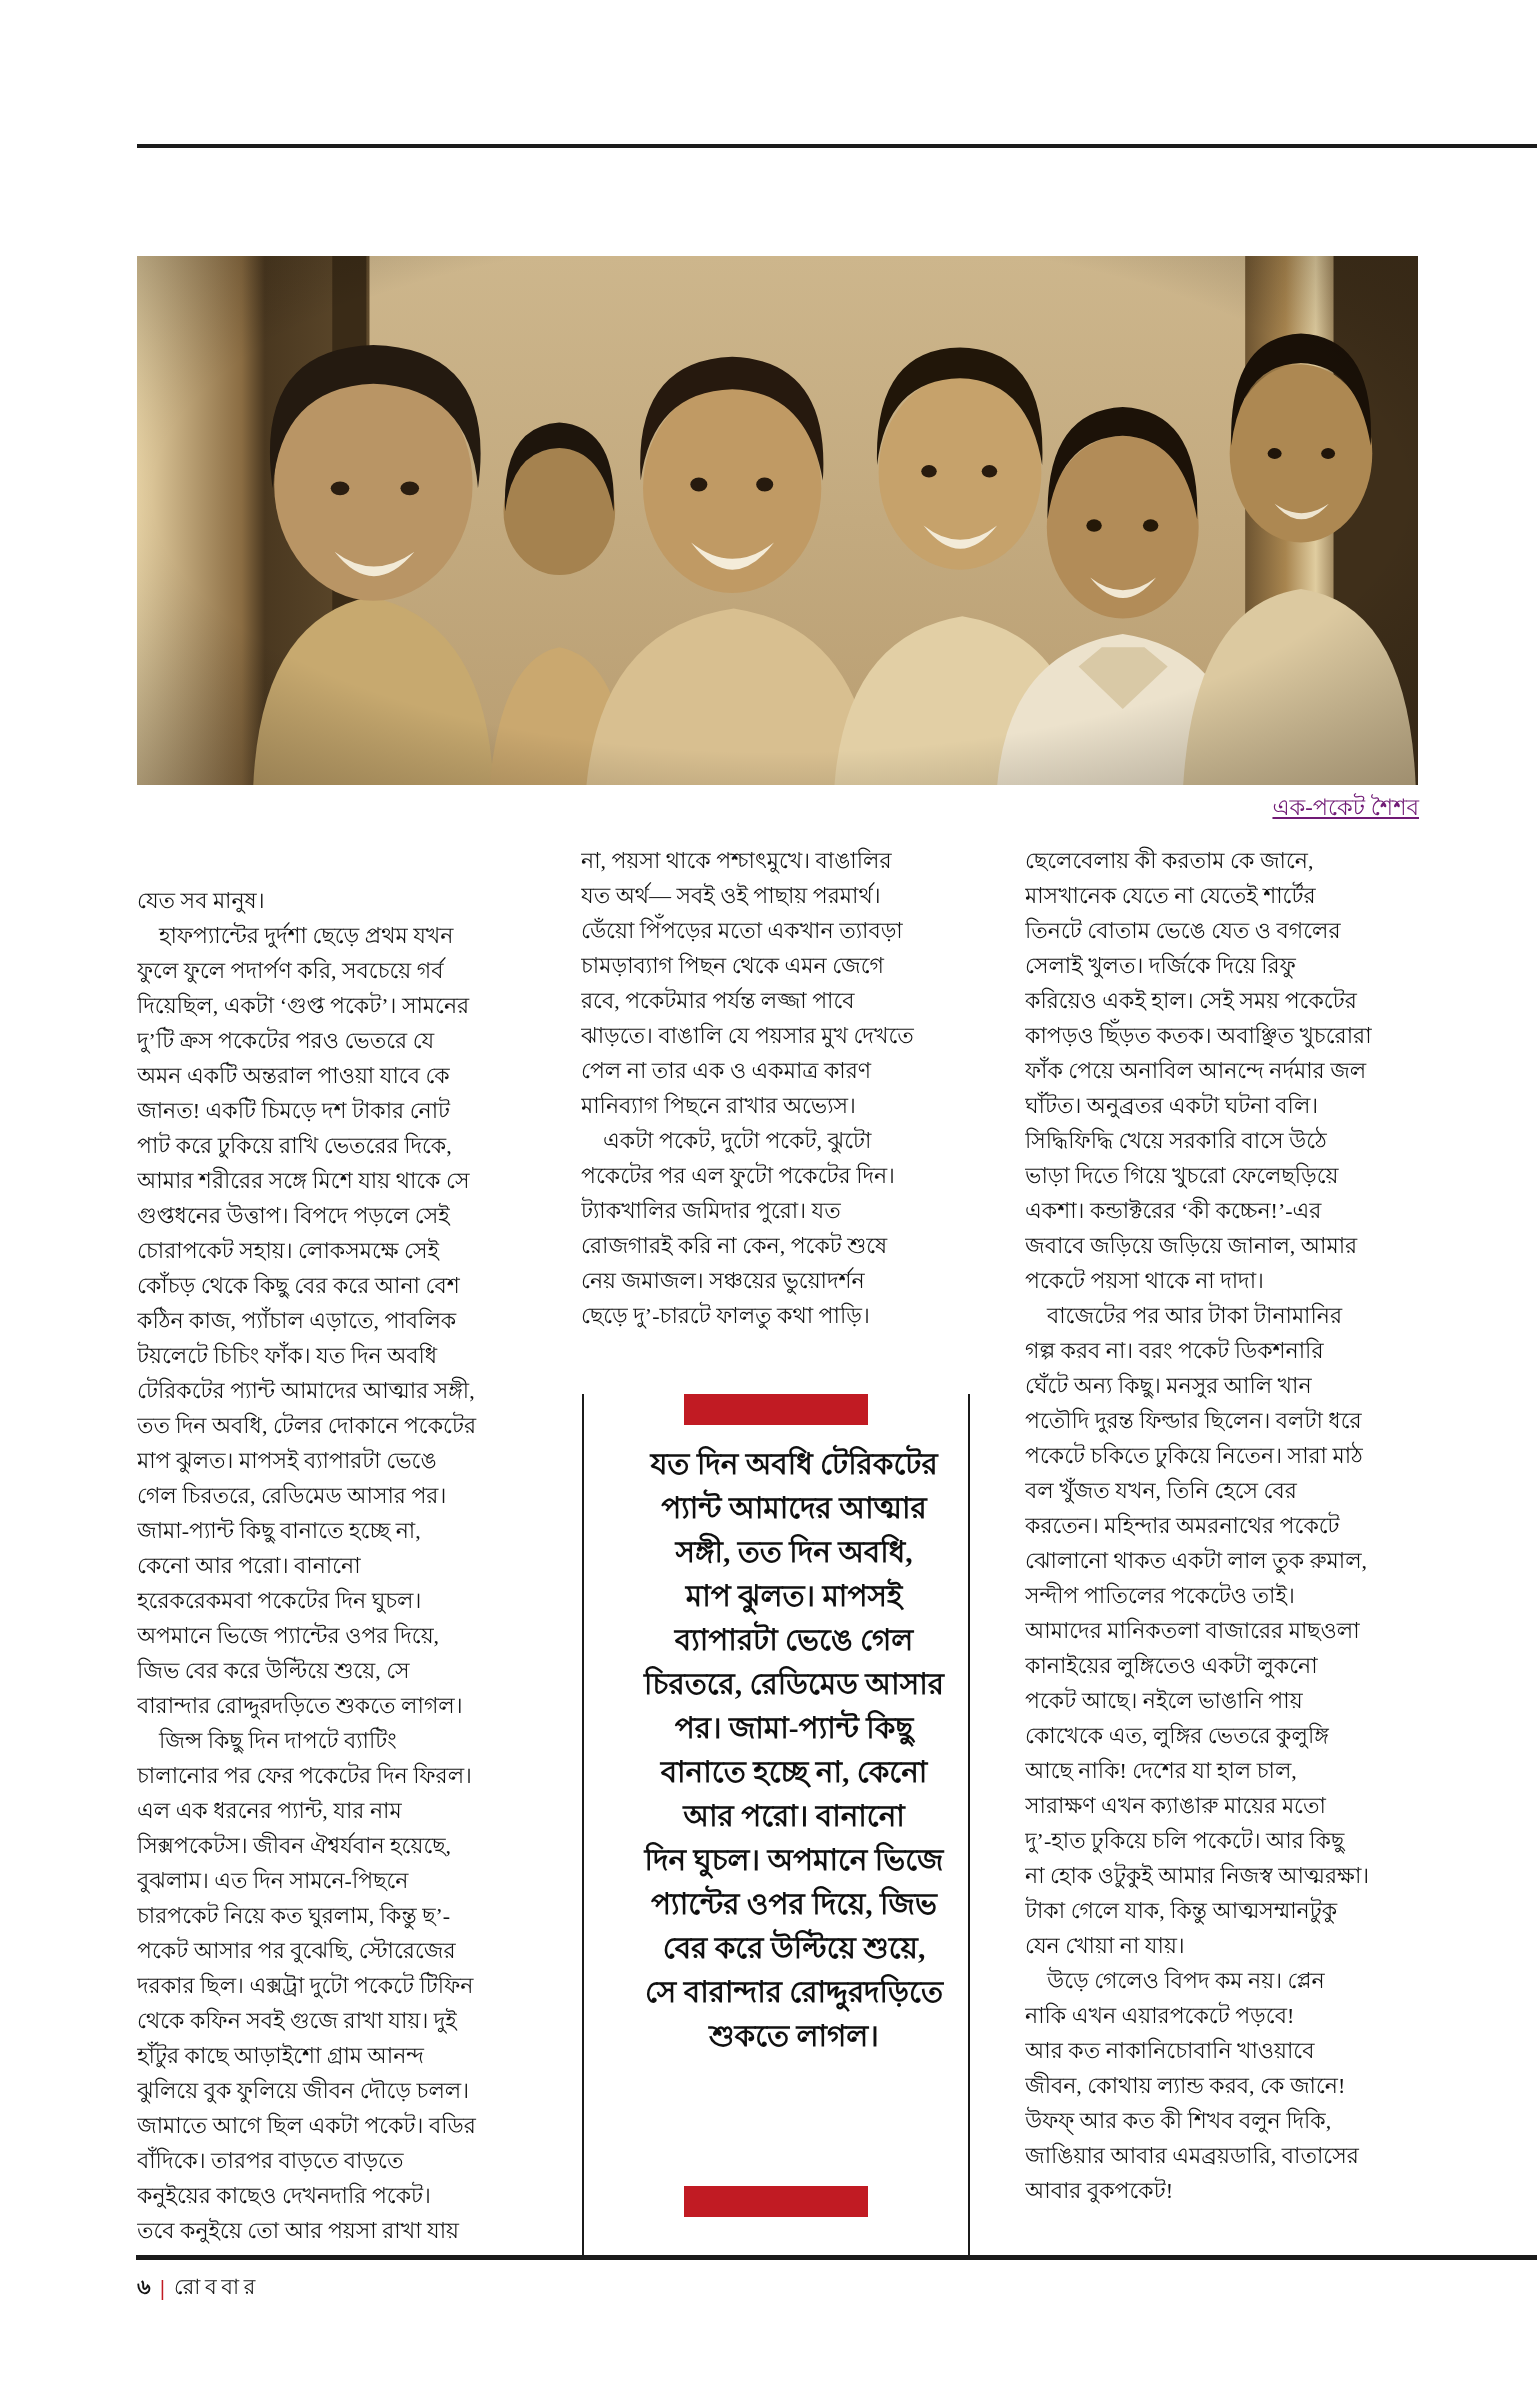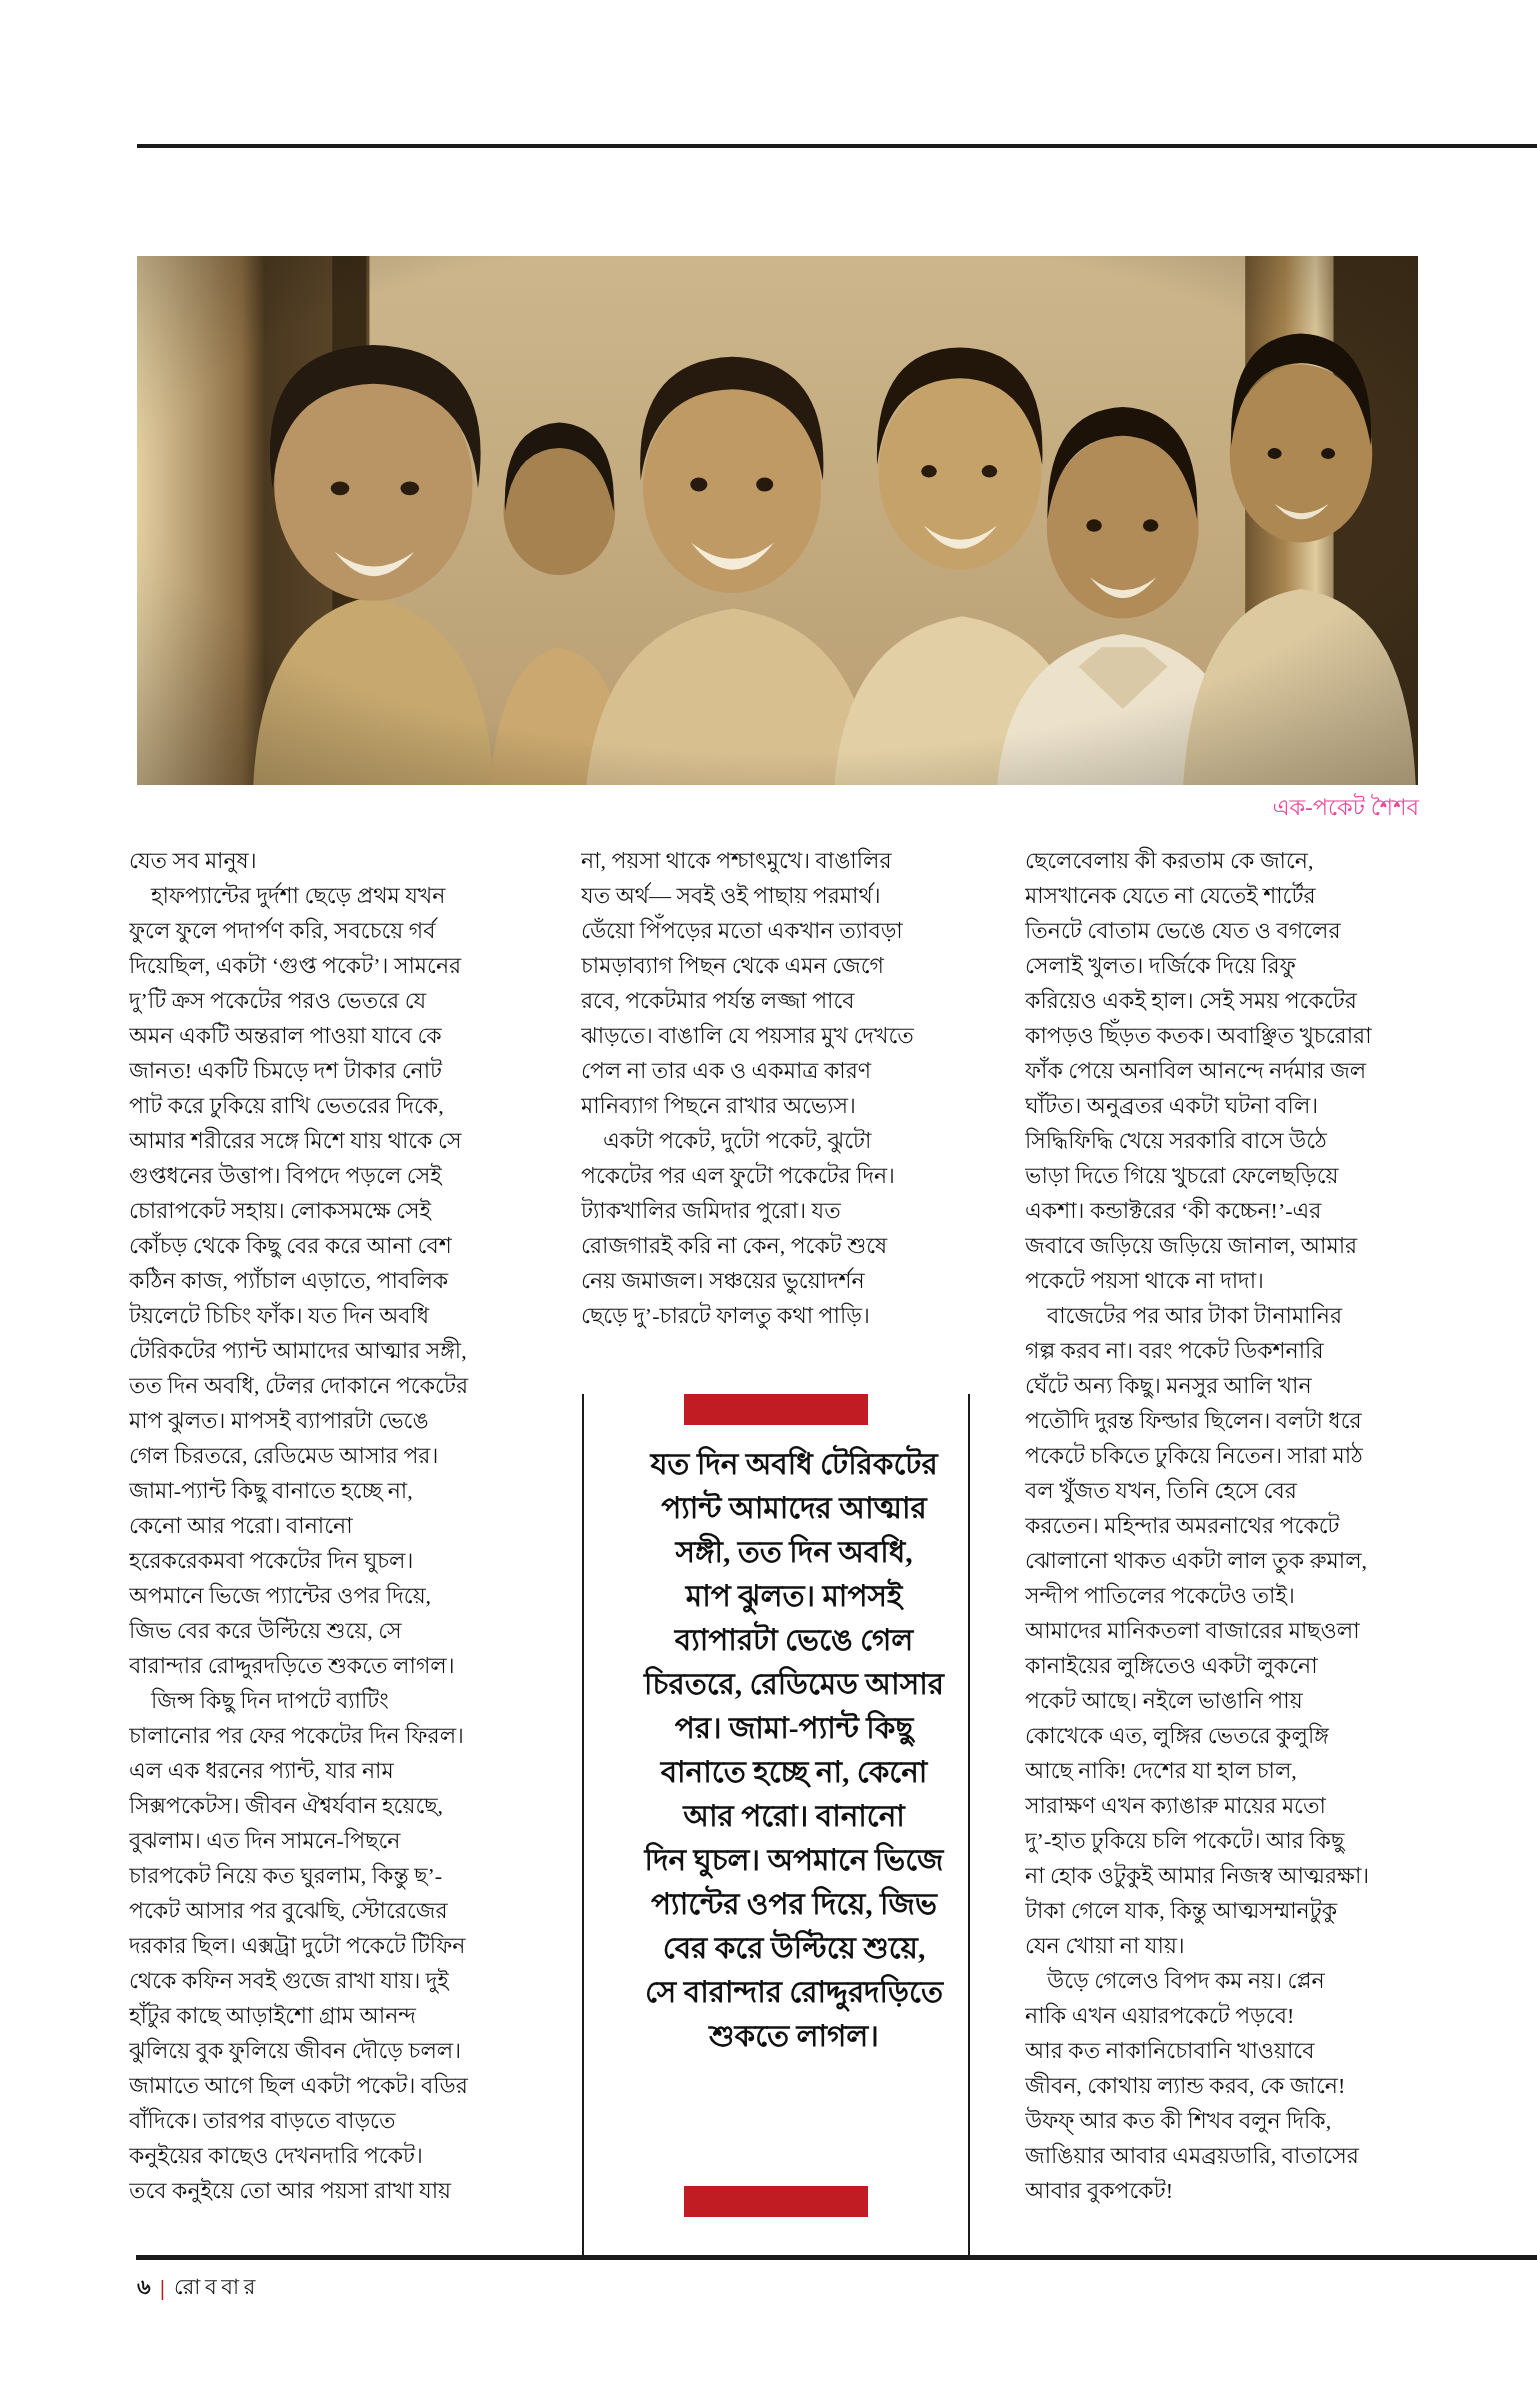--- a/index.html
+++ b/index.html
@@ -6,24 +6,24 @@
   body{
     width:1538px;height:2389px;position:relative;background:#ffffff;
     font-family:"Liberation Serif","DejaVu Serif",serif;color:#141414;
     overflow:hidden;
   }
   .top-rule{position:absolute;left:137px;top:144px;width:1400px;height:3.9px;background:#1b1b1b;}
   .photo-wrap{position:absolute;left:137px;top:256px;width:1281px;height:529px;background:#c9b184;overflow:hidden;}
   .photo-wrap svg{display:block;width:100%;height:100%;}
   .caption{
     position:absolute;top:791px;right:119px;height:33px;line-height:33px;
-    font-size:22.5px;color:#ec4899;text-align:right;
+    font-size:22.5px;color:#701a75;text-align:right;text-decoration:underline;
   }
   .col{position:absolute;top:843px;overflow:hidden;}
-  .col-1{left:129px;width:381px;height:1387px;}
+  .col-1{left:137px;width:381px;height:1387px;margin-top:40px;}
   .col-2{left:581px;width:380px;height:496px;}
   .col-3{left:1025px;width:381px;height:1387px;}
   .bline{
     height:35px;line-height:35px;font-size:22px;white-space:pre;
     overflow:hidden;text-align:left;
   }
   .pullquote{
     position:absolute;left:582px;top:1394px;width:388px;height:862px;
     border-left:2.3px solid #1b1b1b;border-right:2.3px solid #1b1b1b;
     box-sizing:border-box;

